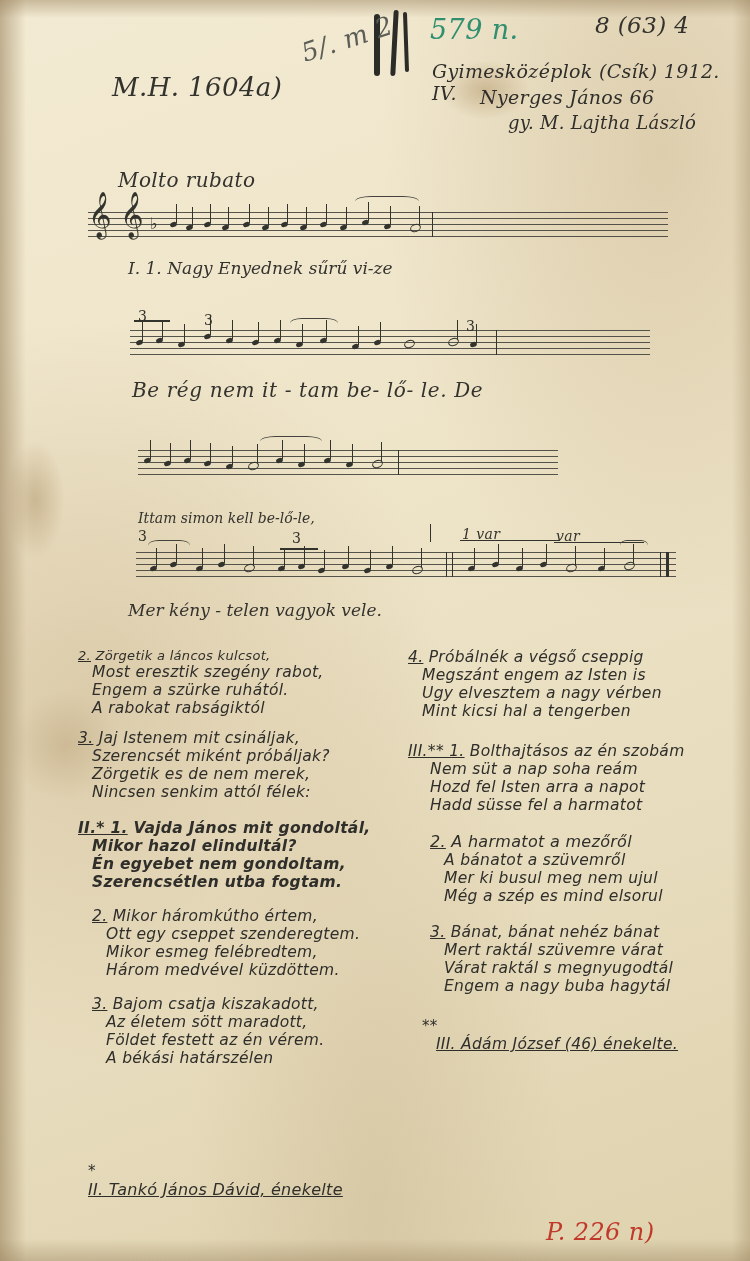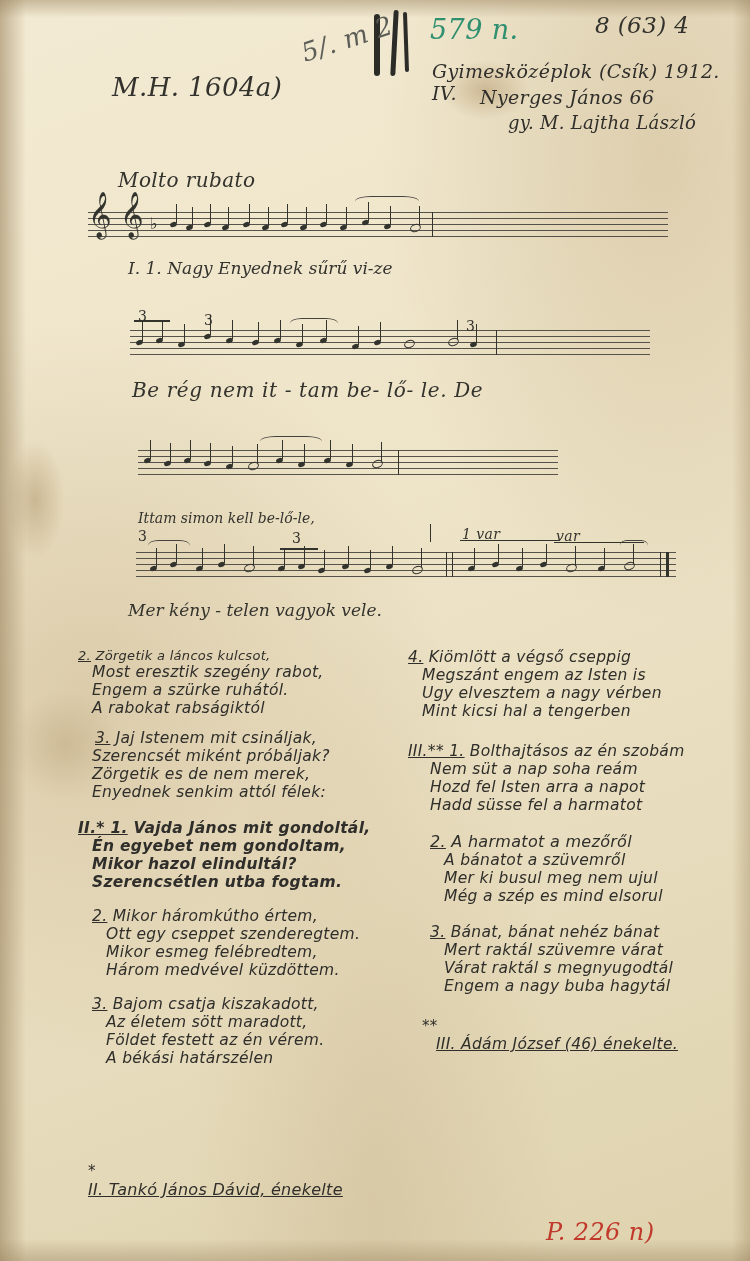--- a/index.html
+++ b/index.html
@@ -291,36 +291,36 @@
       <div class="vhead hand-b" style="font-size:13px;">
         <span style="text-decoration:underline;">2.</span>
         <span>Zörgetik a láncos kulcsot,</span>
       </div>
       <div class="vline hand-b" style="font-size:15.5px;padding-left:14px;">Most eresztik szegény rabot,</div>
       <div class="vline hand-b" style="font-size:15.5px;padding-left:14px;">Engem a szürke ruhától.</div>
       <div class="vline hand-b" style="font-size:15.5px;padding-left:14px;">A rabokat rabságiktól</div>
     </div>
 
     <div class="verse">
-      <div class="vhead hand-b" style="font-size:15.5px;margin-left:17px;">
+      <div class="vhead hand-b" style="font-size:15.5px;">
         <span style="text-decoration:underline;">3.</span>
         <span>Jaj Istenem mit csináljak,</span>
       </div>
       <div class="vline hand-b" style="font-size:15.5px;padding-left:14px;">Szerencsét miként próbáljak?</div>
       <div class="vline hand-b" style="font-size:15.5px;padding-left:14px;">Zörgetik es de nem merek,</div>
-      <div class="vline hand-b" style="font-size:15.5px;padding-left:14px;">Enyednek senkim attól félek:</div>
+      <div class="vline hand-b" style="font-size:15.5px;padding-left:14px;">Nincsen senkim attól félek:</div>
     </div>
 
     <div class="verse" style="margin-top:18px;font-weight:bold;">
       <div class="vhead hand-b" style="font-size:15.5px;">
         <span style="text-decoration:underline;">II.* 1.</span>
         <span>Vajda János mit gondoltál,</span>
       </div>
+      <div class="vline hand-b" style="font-size:15.5px;padding-left:14px;">Mikor hazol elindultál?</div>
       <div class="vline hand-b" style="font-size:15.5px;padding-left:14px;">Én egyebet nem gondoltam,</div>
-      <div class="vline hand-b" style="font-size:15.5px;padding-left:14px;">Mikor hazol elindultál?</div>
       <div class="vline hand-b" style="font-size:15.5px;padding-left:14px;">Szerencsétlen utba fogtam.</div>
     </div>
 
     <div class="verse" style="margin-top:16px;padding-left:14px;">
       <div class="vhead hand-b" style="font-size:15.5px;">
         <span style="text-decoration:underline;">2.</span>
         <span>Mikor háromkútho értem,</span>
       </div>
       <div class="vline hand-b" style="font-size:15.5px;padding-left:14px;">Ott egy cseppet szenderegtem.</div>
       <div class="vline hand-b" style="font-size:15.5px;padding-left:14px;">Mikor esmeg felébredtem,</div>
@@ -336,21 +336,21 @@
       <div class="vline hand-b" style="font-size:15.5px;padding-left:14px;">Földet festett az én vérem.</div>
       <div class="vline hand-b" style="font-size:15.5px;padding-left:14px;">A békási határszélen</div>
     </div>
   </div>
 
   <div class="versecol" style="left:408px;top:648px;width:320px;">
 
     <div class="verse">
       <div class="vhead hand-b" style="font-size:15.5px;">
         <span style="text-decoration:underline;">4.</span>
-        <span>Kiömlött a végső cseppig</span>
+        <span>Próbálnék a végső cseppig</span>
       </div>
       <div class="vline hand-b" style="font-size:15.5px;padding-left:14px;">Megszánt engem az Isten is</div>
       <div class="vline hand-b" style="font-size:15.5px;padding-left:14px;">Ugy elvesztem a nagy vérben</div>
       <div class="vline hand-b" style="font-size:15.5px;padding-left:14px;">Mint kicsi hal a tengerben</div>
     </div>
 
     <div class="verse" style="margin-top:22px;">
       <div class="vhead hand-b" style="font-size:15.5px;">
         <span style="text-decoration:underline;">III.** 1.</span>
         <span>Bolthajtásos az én szobám</span>

